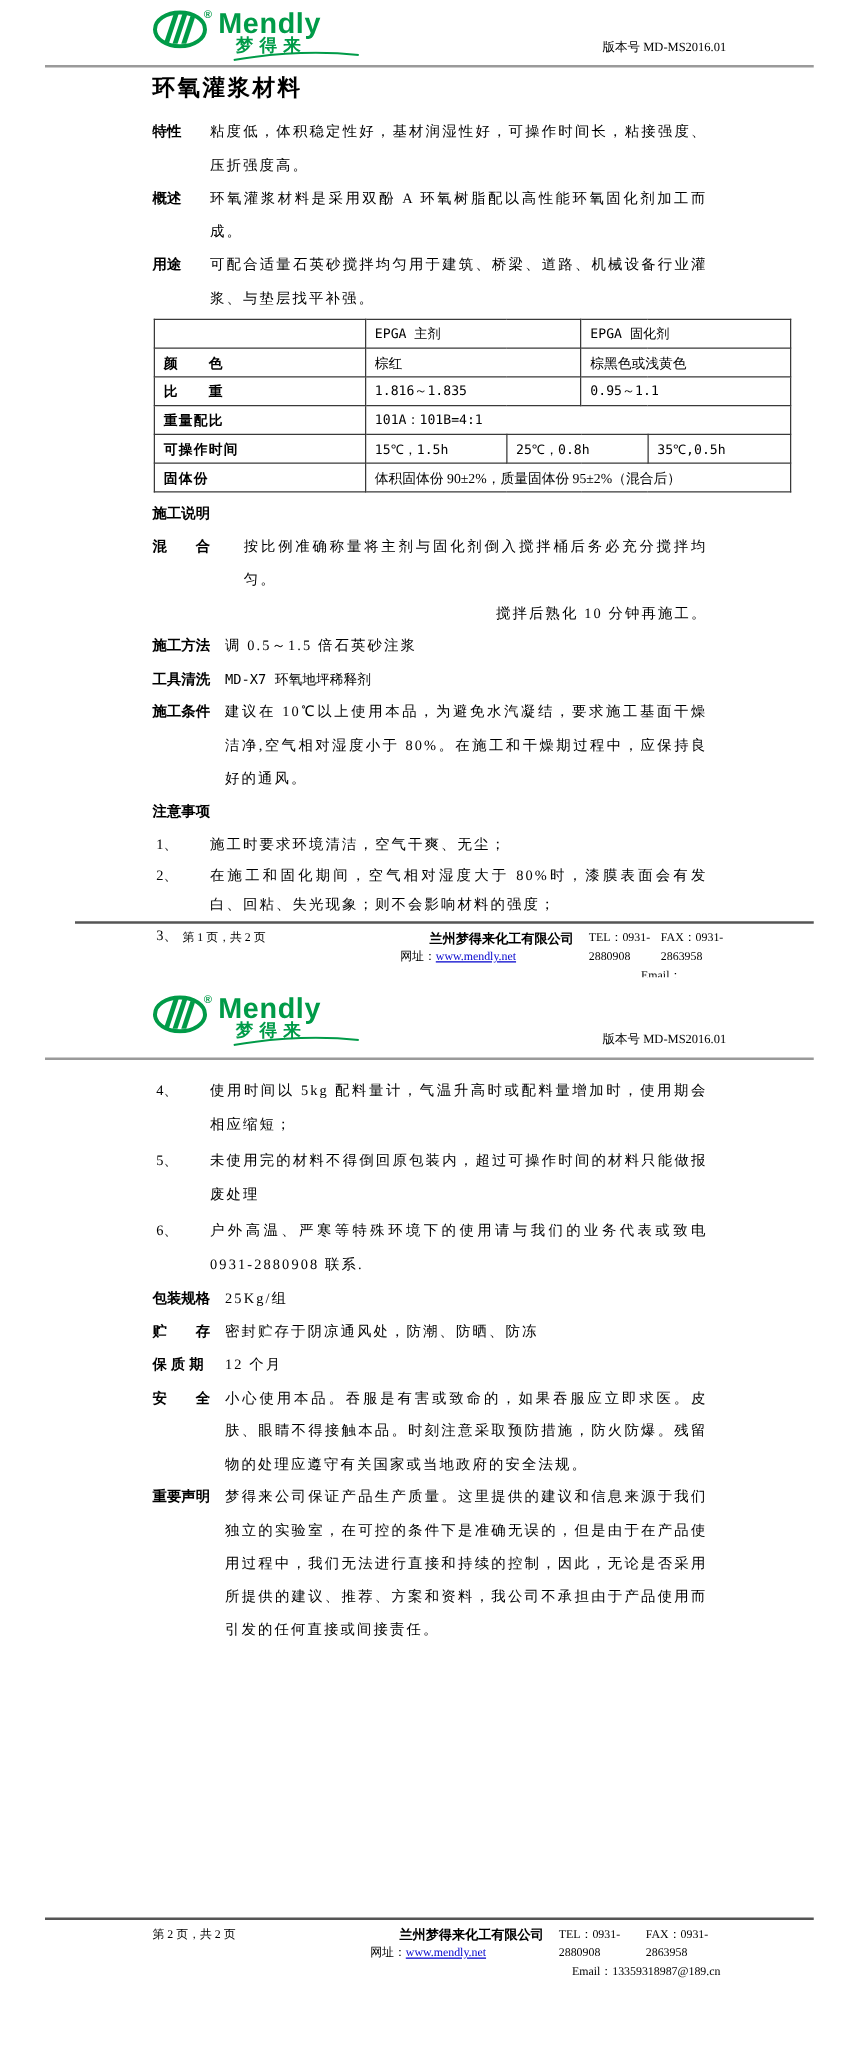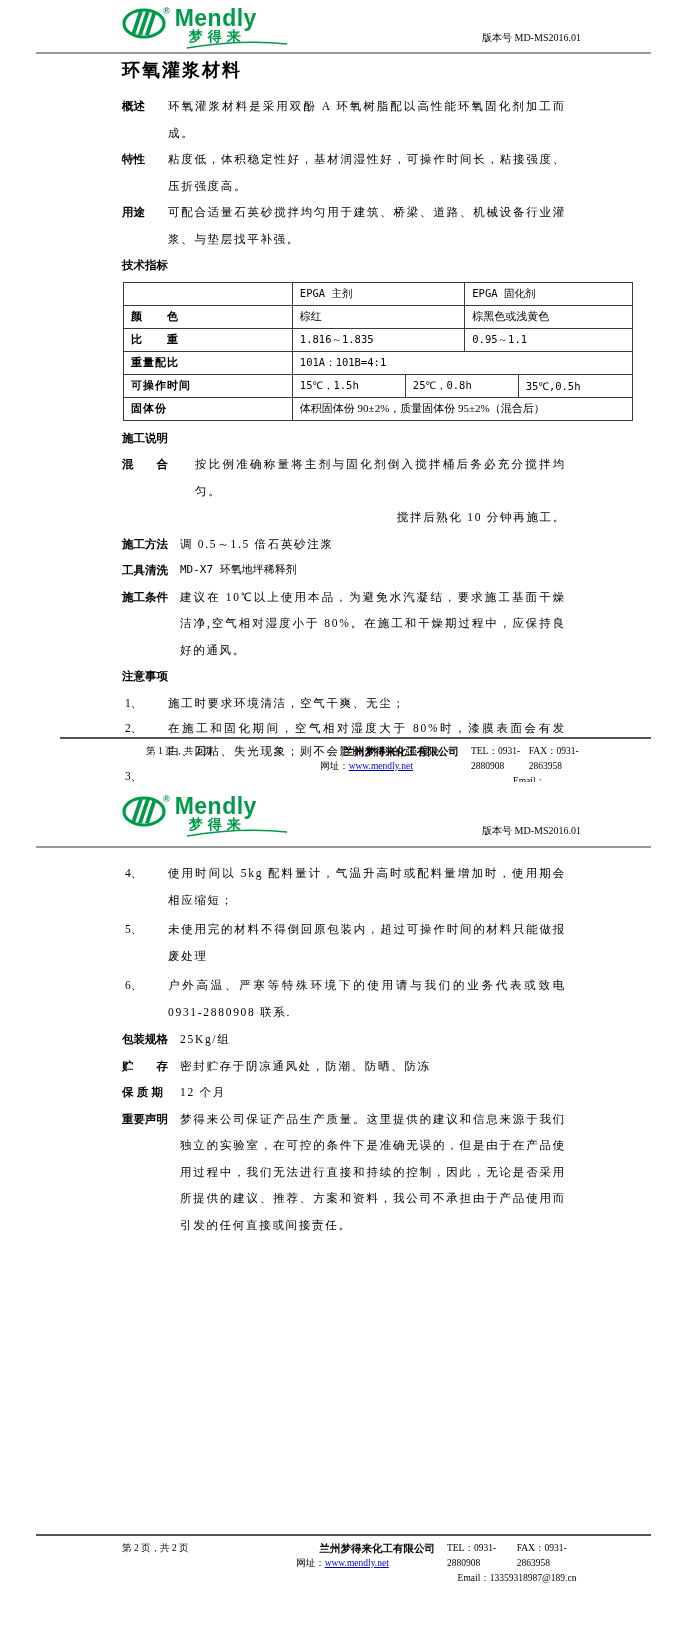--- a/index.html
+++ b/index.html
@@ -98,33 +98,32 @@
       </svg>
     </span>
   </div>
   <div class="version">版本号 MD-MS2016.01</div>
   <div class="hrule"></div>
 
   <div class="content">
     <div class="doc-title">环氧灌浆材料</div>
 
     <div class="srow">
+      <span class="lab">特性</span>
+      <span class="txt">粘度低，体积稳定性好，基材润湿性好，可操作时间长，粘接强度、压折强度高。</span>
+    </div>
+    <div class="srow">
       <span class="lab">概述</span>
       <span class="txt">环氧灌浆材料是采用双酚 A 环氧树脂配以高性能环氧固化剂加工而成。</span>
     </div>
     <div class="srow">
-      <span class="lab">特性</span>
-      <span class="txt">粘度低，体积稳定性好，基材润湿性好，可操作时间长，粘接强度、压折强度高。</span>
-    </div>
-    <div class="srow">
       <span class="lab">用途</span>
       <span class="txt">可配合适量石英砂搅拌均匀用于建筑、桥梁、道路、机械设备行业灌浆、与垫层找平补强。</span>
     </div>
 
-    <div class="h">技术指标</div>
 
     <table class="spec">
       <colgroup>
         <col style="width:142px">
           <col style="width:95px">
           <col style="width:50px">
           <col style="width:45px">
           <col style="width:96px">
       </colgroup>
       <tbody>
@@ -267,20 +266,24 @@
     </div>
     <div class="srow">
       <span class="lab4">贮　　存</span>
       <span class="txt">密封贮存于阴凉通风处，防潮、防晒、防冻</span>
     </div>
     <div class="srow">
       <span class="lab4">保 质 期</span>
       <span class="txt">12 个月</span>
     </div>
     <div class="srow">
+      <span class="lab4">安　　全</span>
+      <span class="txt">小心使用本品。吞服是有害或致命的，如果吞服应立即求医。皮肤、眼睛不得接触本品。时刻注意采取预防措施，防火防爆。残留物的处理应遵守有关国家或当地政府的安全法规。</span>
+    </div>
+    <div class="srow">
       <span class="lab4">重要声明</span>
       <span class="txt">梦得来公司保证产品生产质量。这里提供的建议和信息来源于我们独立的实验室，在可控的条件下是准确无误的，但是由于在产品使用过程中，我们无法进行直接和持续的控制，因此，无论是否采用所提供的建议、推荐、方案和资料，我公司不承担由于产品使用而引发的任何直接或间接责任。</span>
     </div>
   </div>
 
   <div class="footer">
     <div class="frule"></div>
     <div class="fcols">
       <div class="fcol-page">第 2 页，共 2 页</div>
       <div class="fcol-mid">

